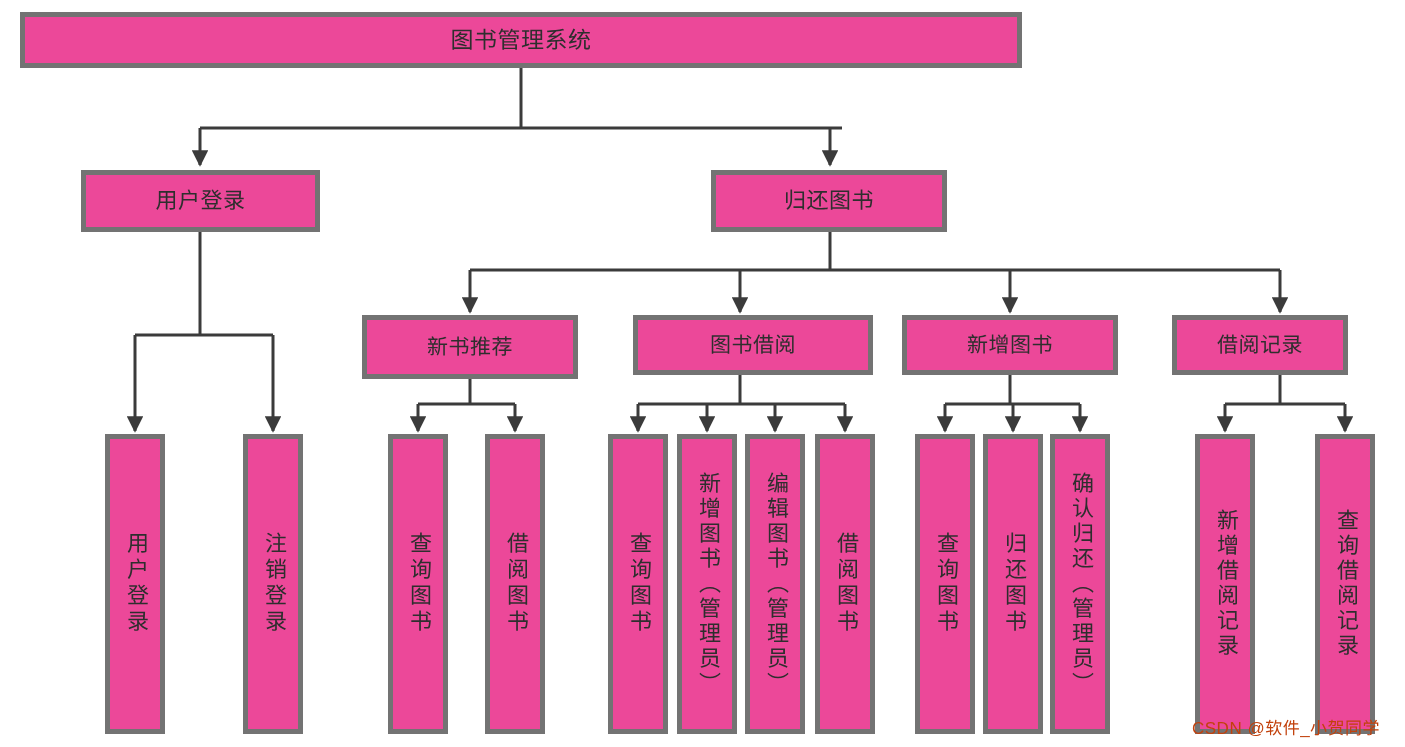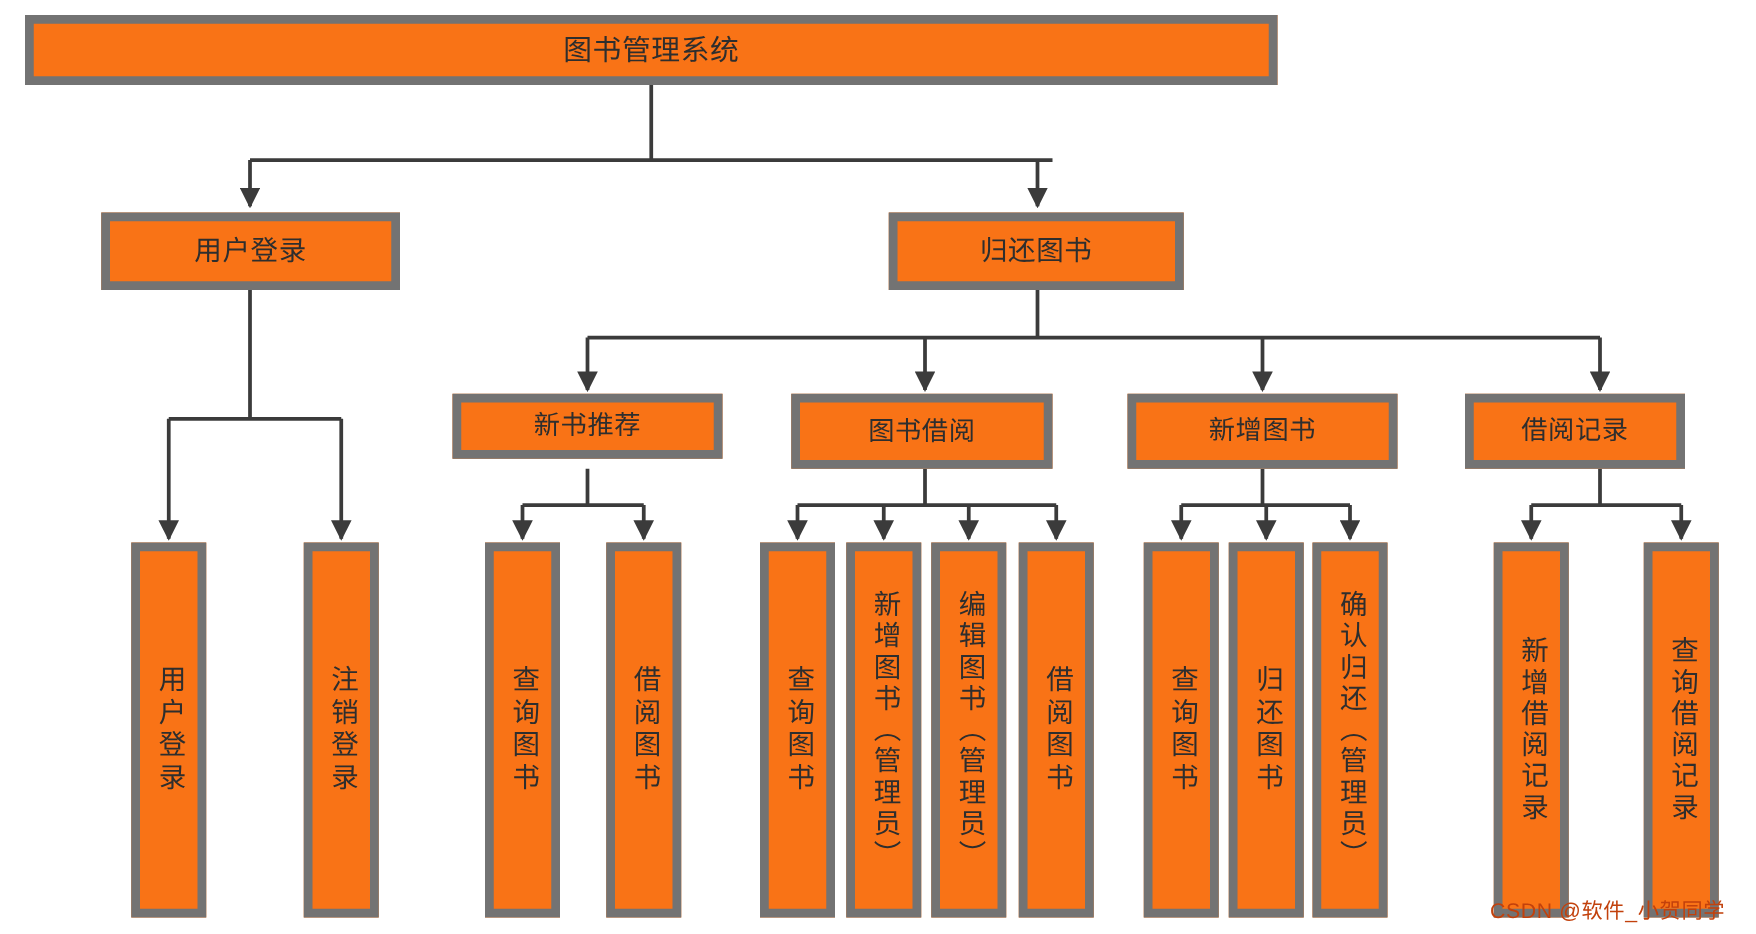--- a/index.html
+++ b/index.html
@@ -22,22 +22,22 @@
     position: absolute;
     left: 0;
     top: 0;
     width: 1405px;
     height: 747px;
     pointer-events: none;
   }
   .node {
     position: absolute;
     box-sizing: border-box;
-    border: 7px solid #737373;
-    background: #f97316;
+    border: 5px solid #737373;
+    background: #ec4899;
     display: flex;
     align-items: center;
     justify-content: center;
   }
   .node-label {
     color: #2e2e2e;
     letter-spacing: 0.5px;
     white-space: nowrap;
     line-height: 1.15;
   }
@@ -143,25 +143,25 @@
   </div>
 
   <div class="node horiz level2" style="left:81px; top:170px; width:239px; height:62px;">
     <span class="node-label">用户登录</span>
   </div>
 
   <div class="node horiz level2" style="left:711px; top:170px; width:236px; height:62px;">
     <span class="node-label">归还图书</span>
   </div>
 
-  <div class="node horiz level3" style="left:362px; top:315px; width:216px; height:52px;">
+  <div class="node horiz level3" style="left:362px; top:315px; width:216px; height:64px;">
     <span class="node-label">新书推荐</span>
   </div>
 
-  <div class="node horiz level3" style="left:633px; top:315px; width:209px; height:60px;font-family:Liberation Serif, serif;">
+  <div class="node horiz level3" style="left:633px; top:315px; width:240px; height:60px;">
     <span class="node-label">图书借阅</span>
   </div>
 
   <div class="node horiz level3" style="left:902px; top:315px; width:216px; height:60px;">
     <span class="node-label">新增图书</span>
   </div>
 
   <div class="node horiz level3" style="left:1172px; top:315px; width:176px; height:60px;">
     <span class="node-label">借阅记录</span>
   </div>

